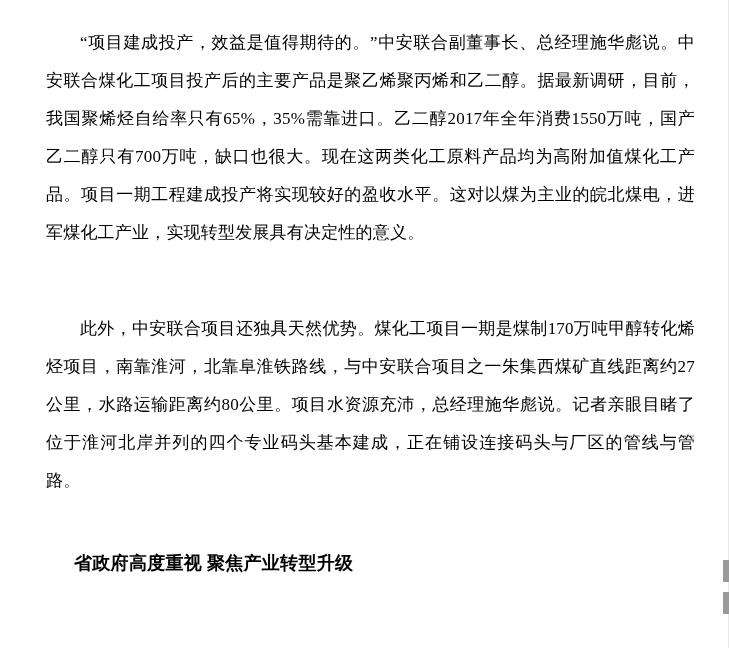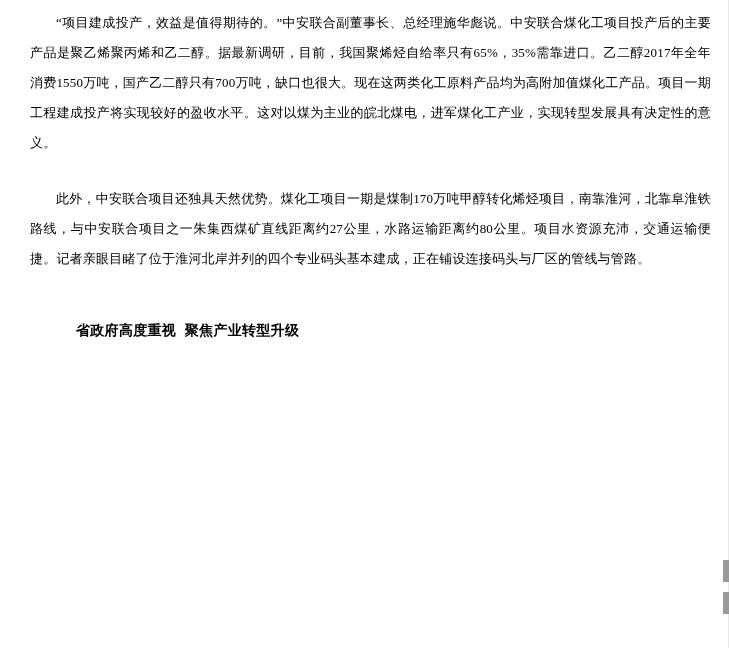--- a/index.html
+++ b/index.html
@@ -16,41 +16,40 @@
     position: relative;
   }
   .page {
     position: relative;
     width: 729px;
     height: 648px;
     box-sizing: border-box;
     padding: 8px 18px 0 30px;
   }
   .para {
-    font-size: 13px;
-    line-height: 30px;
+    font-size: 17px;
+    line-height: 38px;
     text-align: justify;
     text-justify: inter-ideograph;
-    margin: 0;
+    margin: 16px;
     letter-spacing: 0.2px;
   }
   .para.indent {
     text-indent: 2em;
   }
   .gap-1 { height: 26px; }
   .gap-2 { height: 24px; }
   .gap-3 { height: 22px; }
   .heading {
-    font-size: 14px;
+    font-size: 18px;
     line-height: 30px;
     font-weight: bold;
     text-indent: 2em;
-    margin: 18px;
+    margin: 8px;
     letter-spacing: 0.3px;
-    font-family: Liberation Mono, monospace;
   }
   
   .edge-mark {
     position: absolute;
     right: 0;
     width: 6px;
     background: #9a9a9a;
   }
   .edge-mark.a { top: 560px; height: 22px; }
   .edge-mark.b { top: 592px; height: 22px; }
@@ -65,21 +64,21 @@
 </style>
 </head>
 <body>
 
 <div class="page">
 
   <p class="para indent">“项目建成投产，效益是值得期待的。”中安联合副董事长、总经理施华彪说。中安联合煤化工项目投产后的主要产品是聚乙烯聚丙烯和乙二醇。据最新调研，目前，我国聚烯烃自给率只有65%，35%需靠进口。乙二醇2017年全年消费1550万吨，国产乙二醇只有700万吨，缺口也很大。现在这两类化工原料产品均为高附加值煤化工产品。项目一期工程建成投产将实现较好的盈收水平。这对以煤为主业的皖北煤电，进军煤化工产业，实现转型发展具有决定性的意义。</p>
 
   <div class="gap-1"></div>
 
-  <p class="para indent">此外，中安联合项目还独具天然优势。煤化工项目一期是煤制170万吨甲醇转化烯烃项目，南靠淮河，北靠阜淮铁路线，与中安联合项目之一朱集西煤矿直线距离约27公里，水路运输距离约80公里。项目水资源充沛，交通运输便捷。记者亲眼目睹了位于淮河北岸并列的四个专业码头基本建成，正在铺设连接码头与厂区的管线与管路。</p>
+  <p class="para indent">此外，中安联合项目还独具天然优势。煤化工项目一期是煤制170万吨甲醇转化烯烃项目，南靠淮河，北靠阜淮铁路线，与中安联合项目之一朱集西煤矿直线距离约27公里，水路运输距离约80公里。项目水资源充沛，总经理施华彪说。记者亲眼目睹了位于淮河北岸并列的四个专业码头基本建成，正在铺设连接码头与厂区的管线与管路。</p>
 
   <div class="gap-2"></div>
 
   <h2 class="heading">省政府高度重视 聚焦产业转型升级</h2>
 
   <div class="gap-3"></div>
 
 
   <div class="edge-line"></div>
   <div class="edge-mark a"></div>

